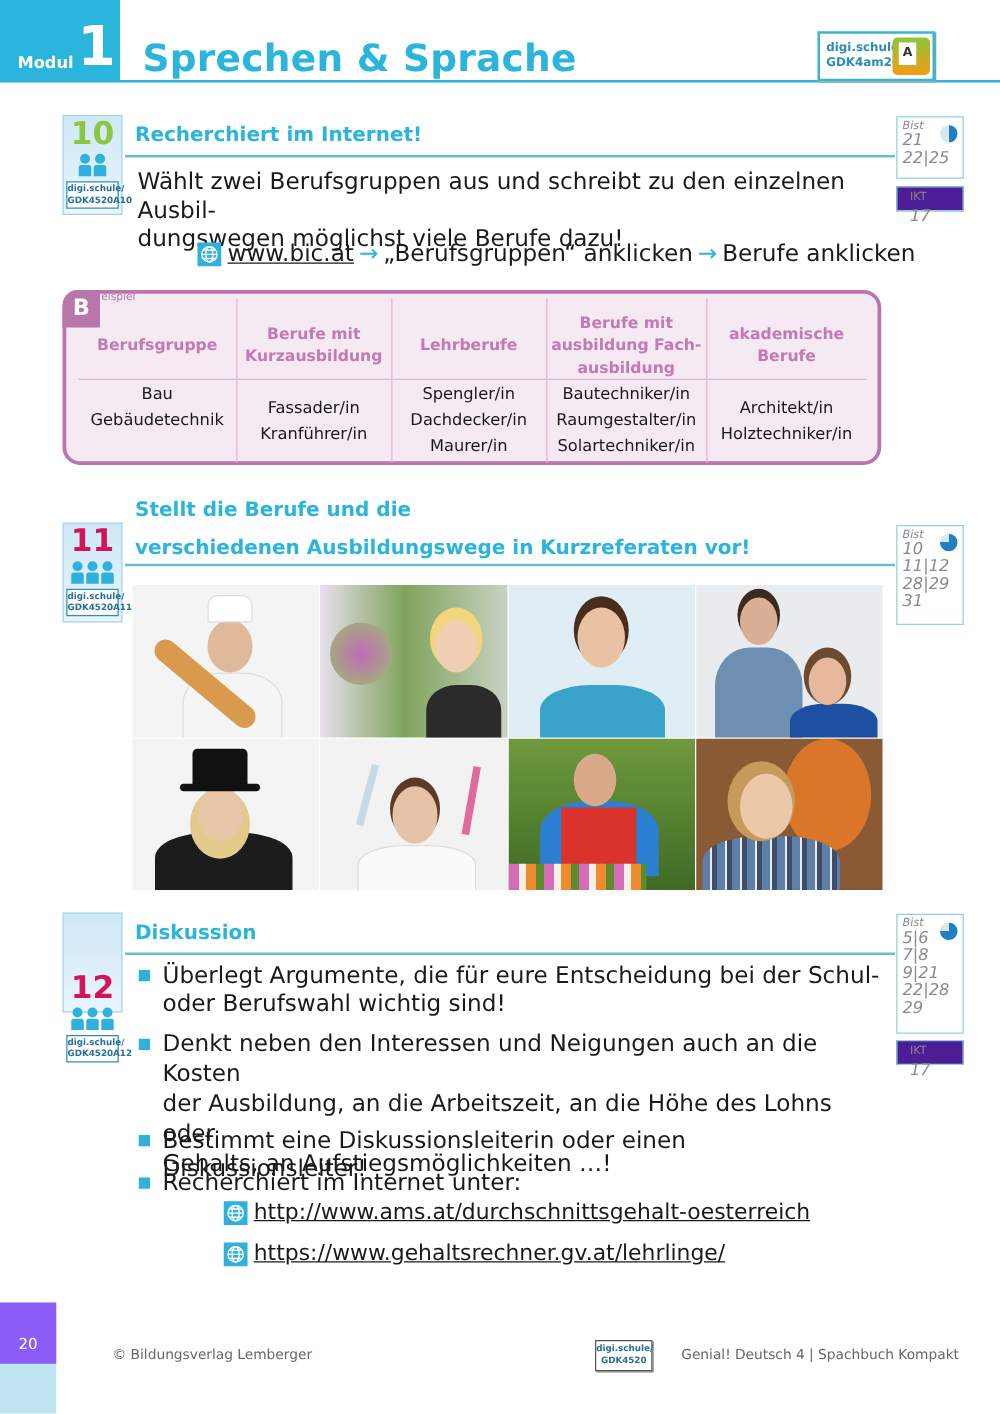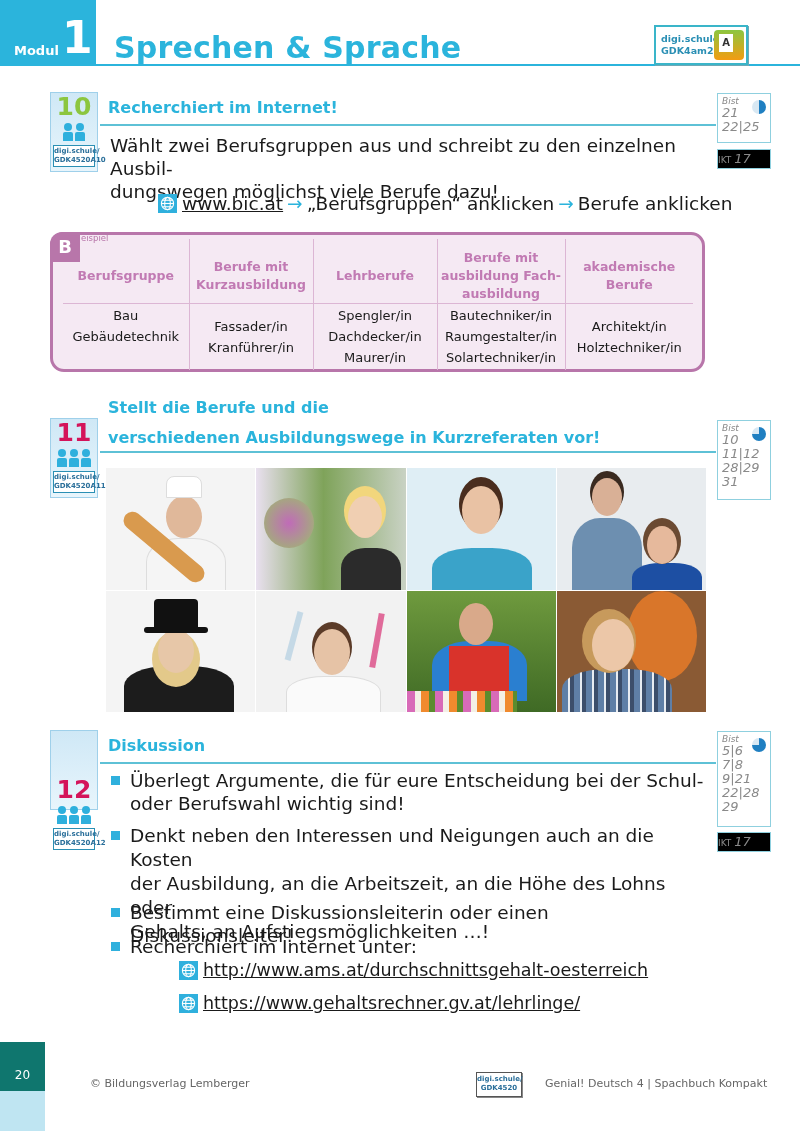--- a/index.html
+++ b/index.html
@@ -27,21 +27,21 @@
   .task-badge .code { margin: 4px 2px 2px; background: #fff; border: 1px solid #2a8fb4; font-size: 7px; font-weight: bold; color: #2a6f9a; text-align: center; line-height: 9px; padding: 1px 0; }
 
   .task-title { position: absolute; font-size: 16px; font-weight: bold; color: #2bb4dc; }
   .task-line { position: absolute; height: 2px; background: #5ec1d6; }
 
   
   .bist { position: absolute; border: 1.5px solid #8fd0df; background: #fff; padding: 2px 4px; font-family: "DejaVu Sans", sans-serif; font-style: italic; color: #8a8a8a; }
   .bist .cap { font-size: 9px; line-height: 10px; }
   .bist .v { font-size: 13px; line-height: 14px; }
   .bist .pie { position: absolute; right: 4px; top: 6px; width: 14px; height: 14px; border-radius: 50%; }
-  .ikt { position: absolute; border: 1.5px solid #8fd0df; background: #000000; padding: 1px 0; color: #8a8a8a; font-size: 9px; line-height: 15px; }
+  .ikt { position: absolute; border: 1.5px solid #8fd0df; background: #4c1d95; padding: 1px 10px; color: #8a8a8a; font-size: 9px; line-height: 15px; }
   .ikt i { font-size: 13px; }
 
   .body-text { position: absolute; font-size: 18.5px; line-height: 23px; color: #1a1a1a; }
   .link-row { position: absolute; display: flex; align-items: center; font-size: 18.5px; color: #1a1a1a; padding-left: 48px; }
   .globe { width: 19px; height: 19px; background: #2fb0dd; display: inline-flex; align-items: center; justify-content: center; margin-right: 5px; flex: none; }
   .globe svg { width: 15px; height: 15px; }
   .link { text-decoration: underline; }
   .arrow { color: #2bb4dc; margin: 0 4px; }
 
   
@@ -57,21 +57,21 @@
   .photos { position: absolute; left: 106px; top: 468px; width: 600px; height: 244px; display: grid; grid-template-columns: repeat(4, 1fr); grid-template-rows: repeat(2, 1fr); gap: 1px; }
   .photo { position: relative; overflow: hidden; }
   .photo .head { position: absolute; border-radius: 50%; }
   .photo .body { position: absolute; border-radius: 40% 40% 0 0; }
 
   
   .bullet { position: absolute; width: 9px; height: 9px; background: #2fb0dd; }
 
   
   .foot-tab { position: absolute; left: 0; top: 1042px; width: 45px; height: 89px; background: #bfe5f2; }
-  .foot-tab .top { width: 45px; height: 49px; background: #0f766e; color: #fff; font-size: 12px; text-align: center; padding-top: 26px; }
+  .foot-tab .top { width: 45px; height: 49px; background: #8b5cf6; color: #fff; font-size: 12px; text-align: center; padding-top: 26px; }
   .copyright { position: absolute; left: 90px; top: 1077px; font-size: 11px; color: #666; }
   .digi-foot { position: absolute; left: 476px; top: 1072px; width: 46px; height: 25px; border: 1.5px solid #555; box-shadow: 1px 1px 0 #888; background: #fff; font-size: 7px; font-weight: bold; color: #2a6f9a; text-align: center; line-height: 9px; padding-top: 2px; }
   .book-title { position: absolute; left: 545px; top: 1077px; font-size: 11px; color: #666; }
 </style>
 </head>
 <body>
 
 <div class="modul-tab">
   <span class="lbl">Modul</span>
   <span class="num">1</span>

